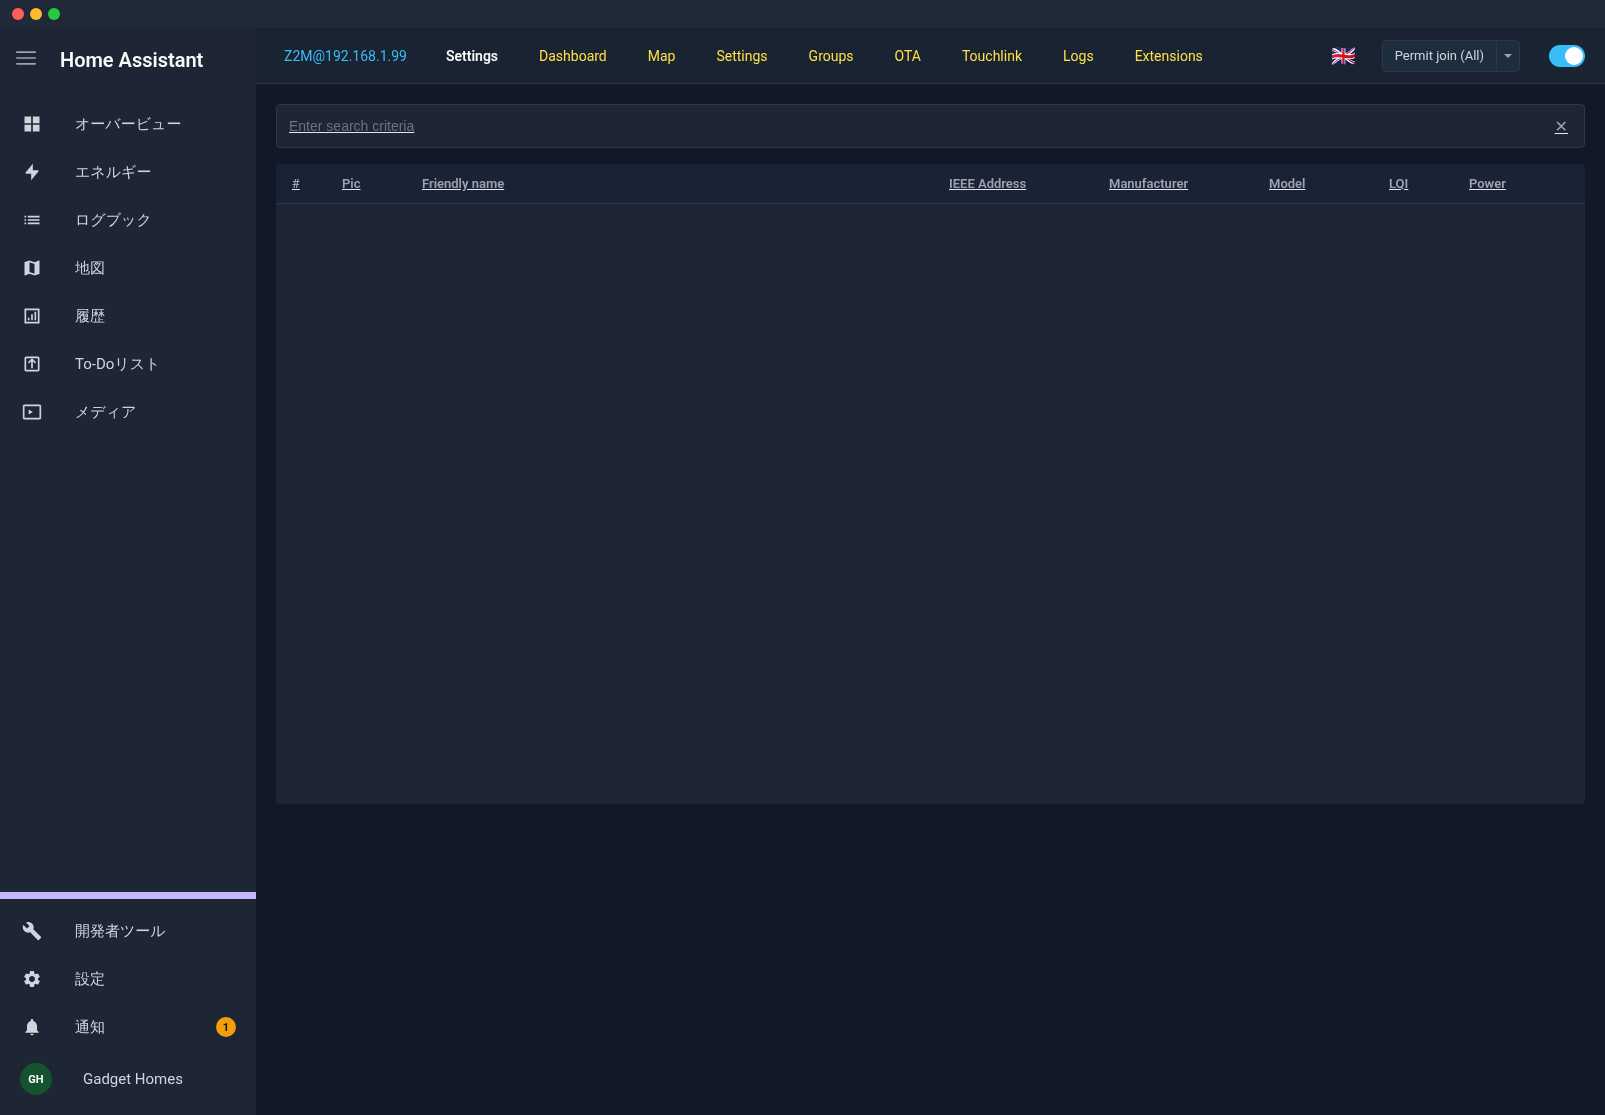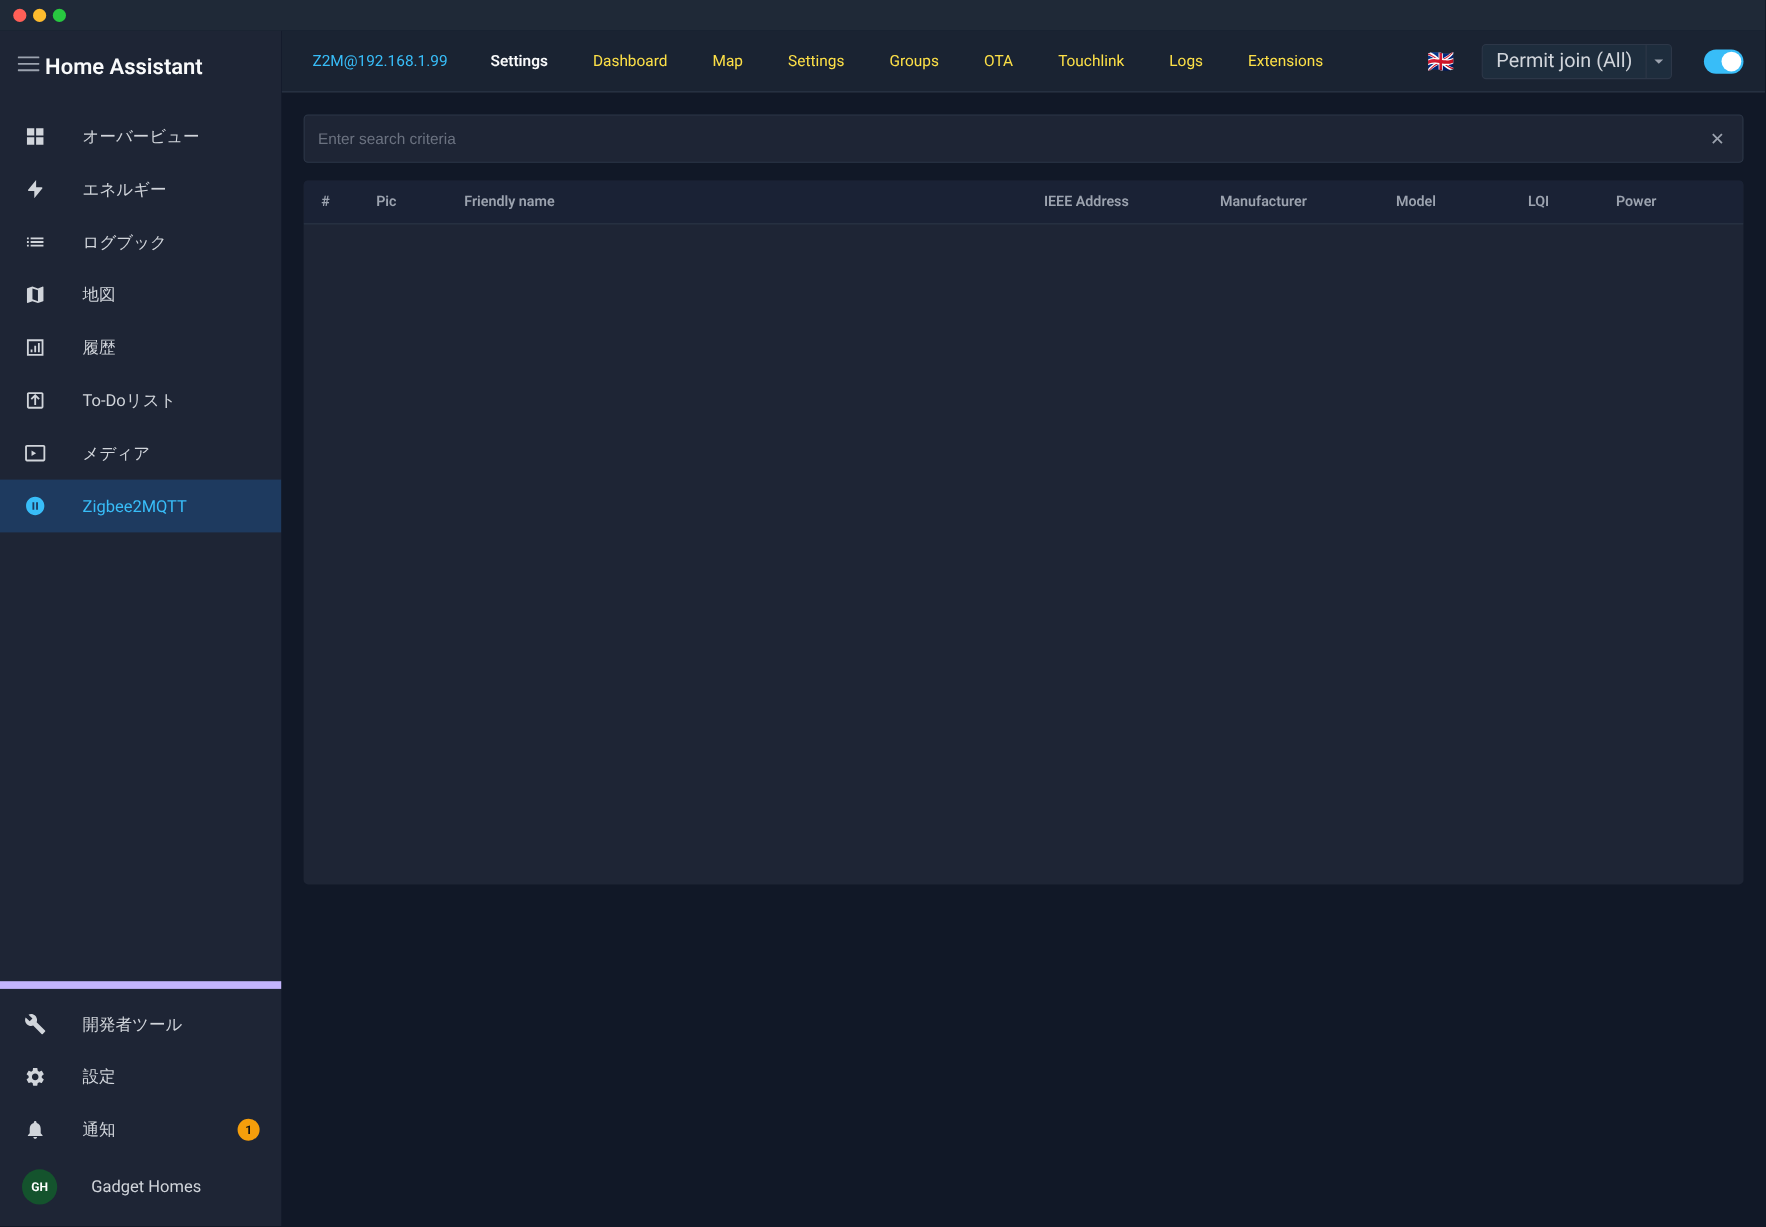--- a/index.html
+++ b/index.html
@@ -51,21 +51,21 @@
       display: flex;
       flex-direction: column;
       flex-shrink: 0;
       overflow: hidden;
     }
     .sidebar-header {
       display: flex;
       align-items: center;
       padding: 0 16px;
       height: 64px;
-      gap: 5px;
+      gap: 24px;
       flex-shrink: 0;
     }
     .sidebar-menu-icon {
       color: #9ca3af;
       font-size: 20px;
       cursor: pointer;
     }
     .sidebar-title {
       font-size: 20px;
       font-weight: 600;
@@ -184,21 +184,21 @@
       display: flex;
       align-items: center;
       background: #1e2d3d;
       border: 1px solid #2d3748;
       border-radius: 4px;
       overflow: hidden;
       height: 32px;
     }
     .permit-join-label {
       padding: 0 12px;
-      font-size: 18px;
+      font-size: 13px;
       color: #d1d5db;
       cursor: pointer;
     }
     .permit-join-dropdown {
       padding: 0 6px;
       border-left: 1px solid #2d3748;
       height: 100%;
       display: flex;
       align-items: center;
       cursor: pointer;
@@ -221,20 +221,21 @@
       height: 18px;
       background: #fff;
       border-radius: 50%;
     }
 
     
     .content {
       flex: 1;
       padding: 20px;
       overflow: auto;
+      text-decoration: underline;
     }
 
     
     .search-container {
       display: flex;
       align-items: center;
       background: #1e2535;
       border: 1px solid #2d3748;
       border-radius: 4px;
       margin-bottom: 16px;
@@ -363,28 +364,20 @@
 
       <div class="nav-item">
         <span class="icon">
           <svg viewBox="0 0 24 24">
               <path d="M21 3H3c-1.1 0-2 .9-2 2v14c0 1.1.9 2 2 2h18c1.1 0 2-.9 2-2V5c0-1.1-.9-2-2-2zm0 16H3V5h18v14zM8 15l5-3-5-3v6z"></path>
             </svg>
         </span>
         <span>メディア</span>
       </div>
 
-      <div class="nav-item active">
-        <span class="icon">
-          <svg viewBox="0 0 24 24">
-              <path d="M12 2C6.48 2 2 6.48 2 12s4.48 10 10 10 10-4.48 10-10S17.52 2 12 2zm-1 14H9V8h2v8zm4 0h-2V8h2v8z"></path>
-            </svg>
-        </span>
-        <span>Zigbee2MQTT</span>
-      </div>
     </nav>
 
     <div class="sidebar-bottom">
 
       <div class="nav-item">
         <span class="icon">
           <svg viewBox="0 0 24 24" fill="currentColor">
               <path d="M22.7 19l-9.1-9.1c.9-2.3.4-5-1.5-6.9-2-2-5-2.4-7.4-1.3L9 6 6 9 1.6 4.7C.4 7.1.9 10.1 2.9 12.1c1.9 1.9 4.6 2.4 6.9 1.5l9.1 9.1c.4.4 1 .4 1.4 0l2.3-2.3c.5-.4.5-1.1.1-1.4z"></path>
             </svg>
         </span>

